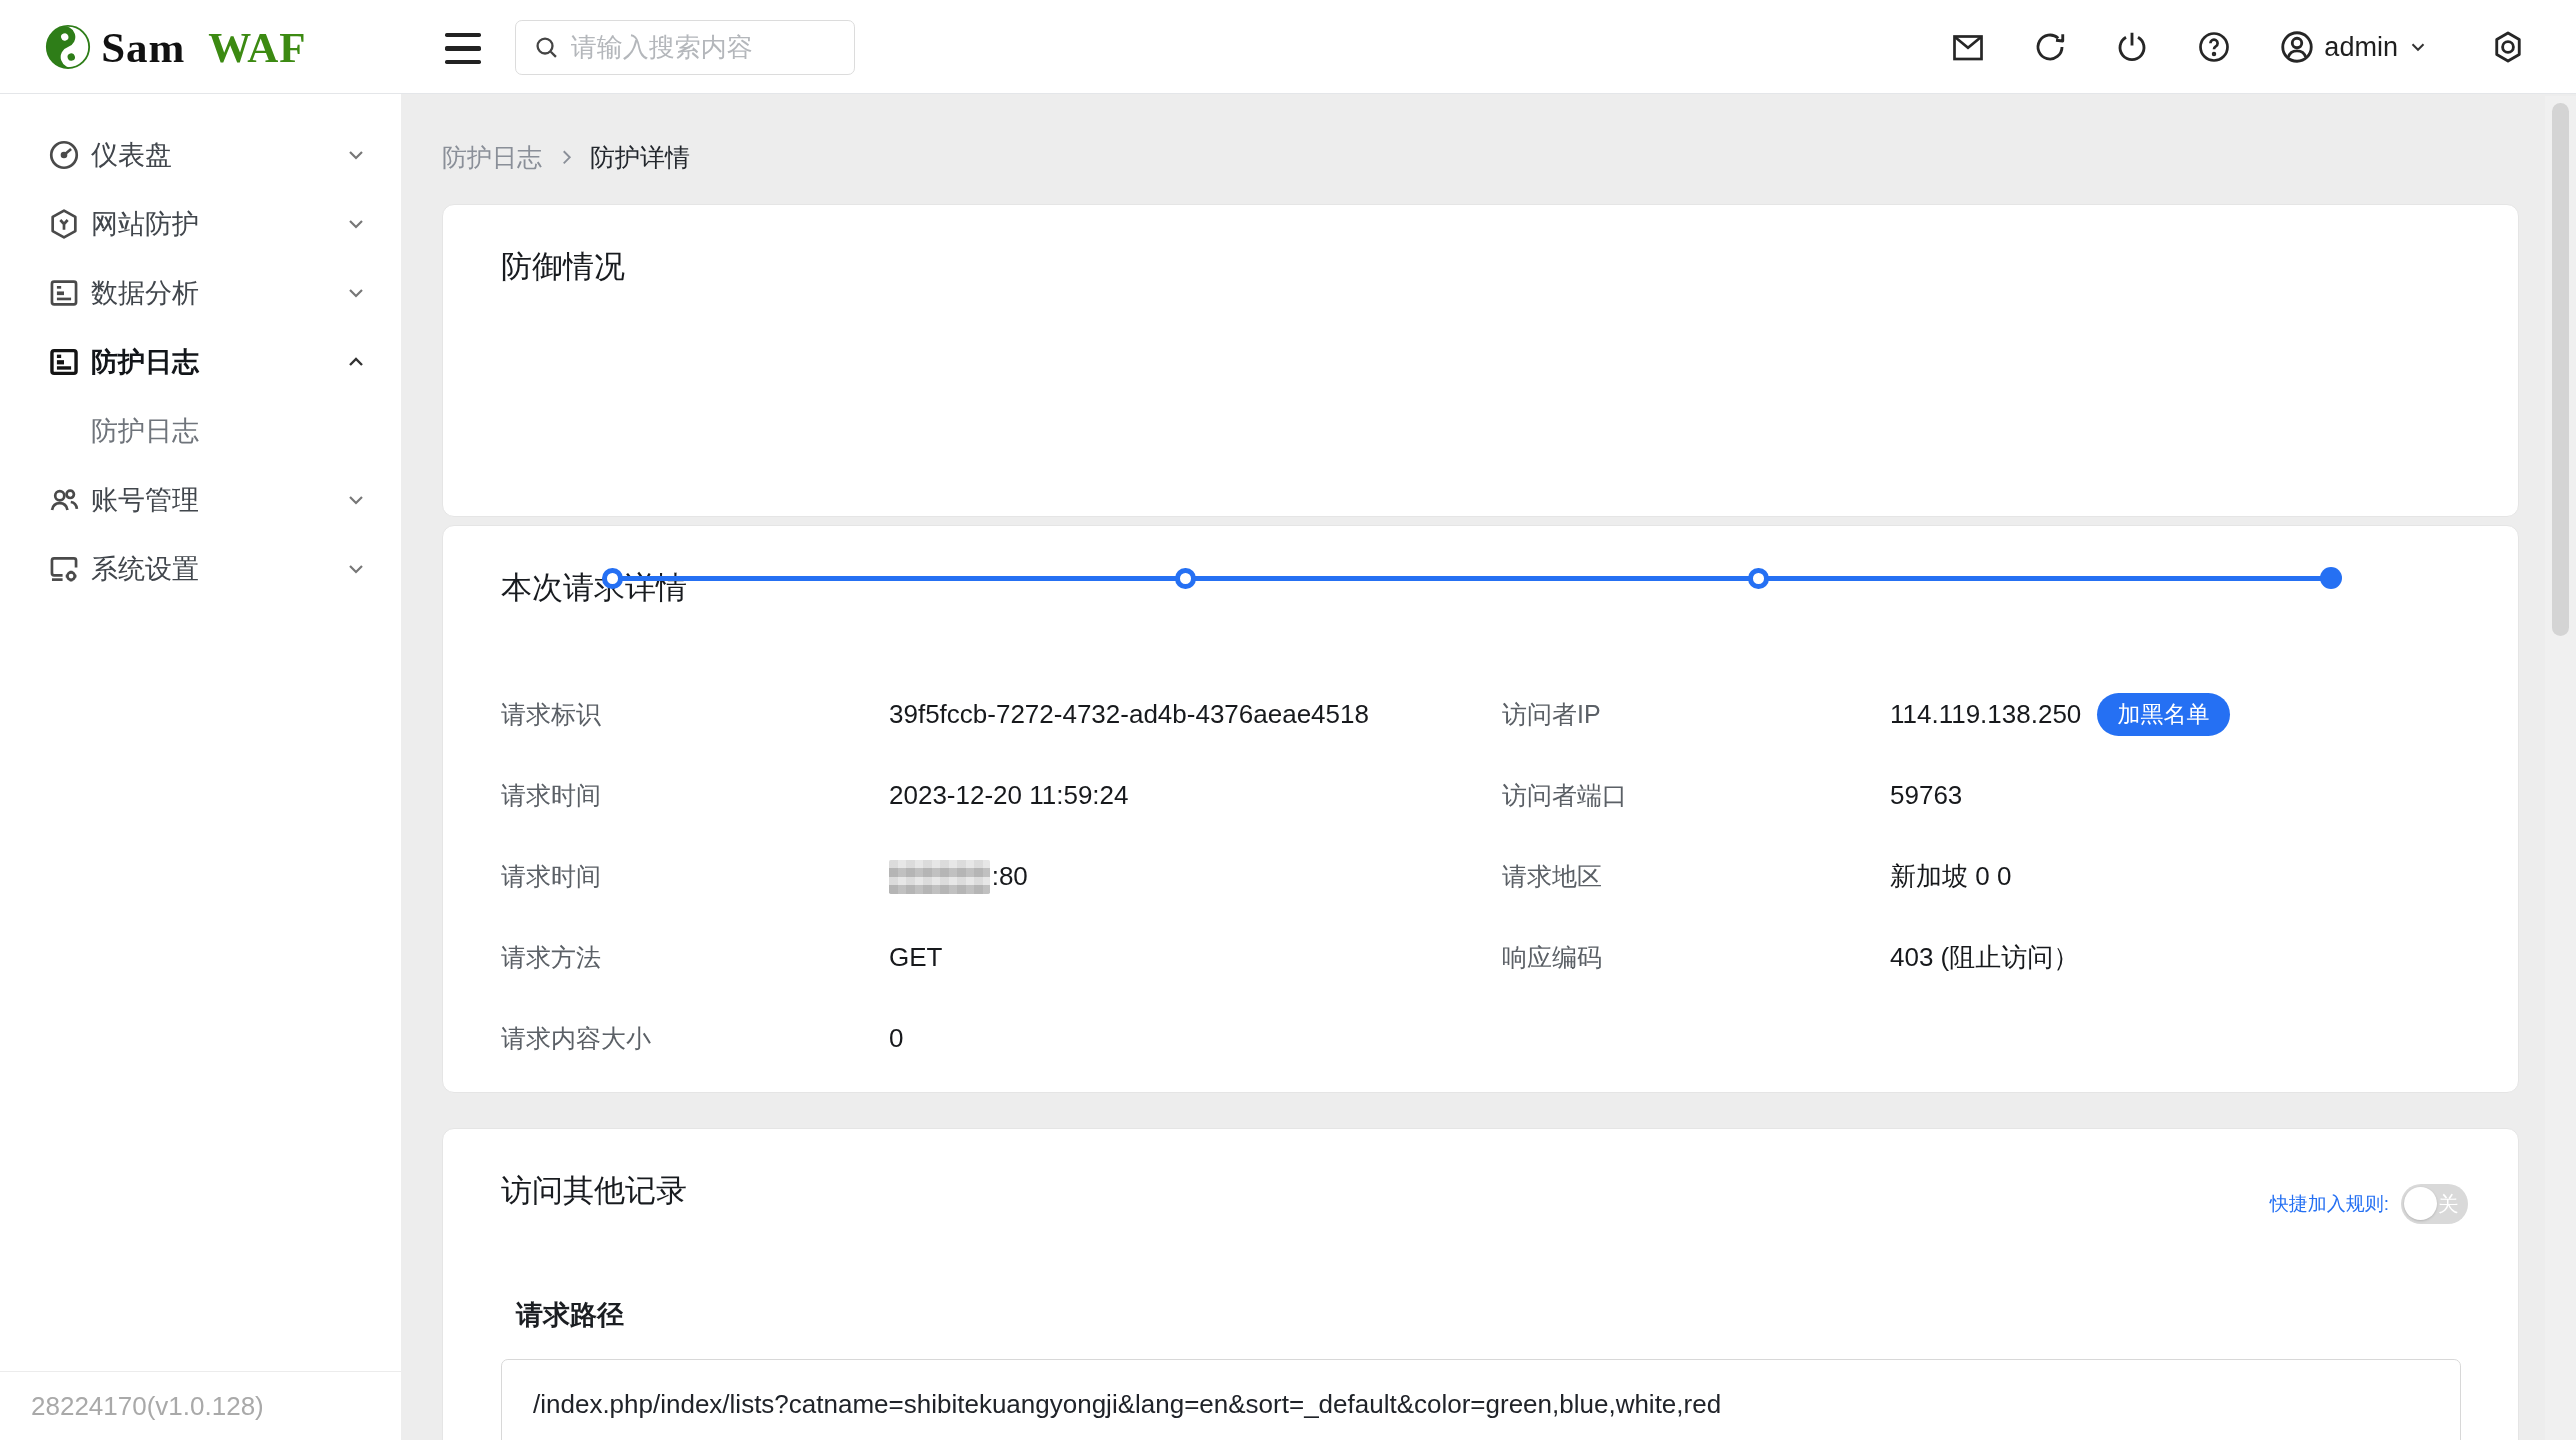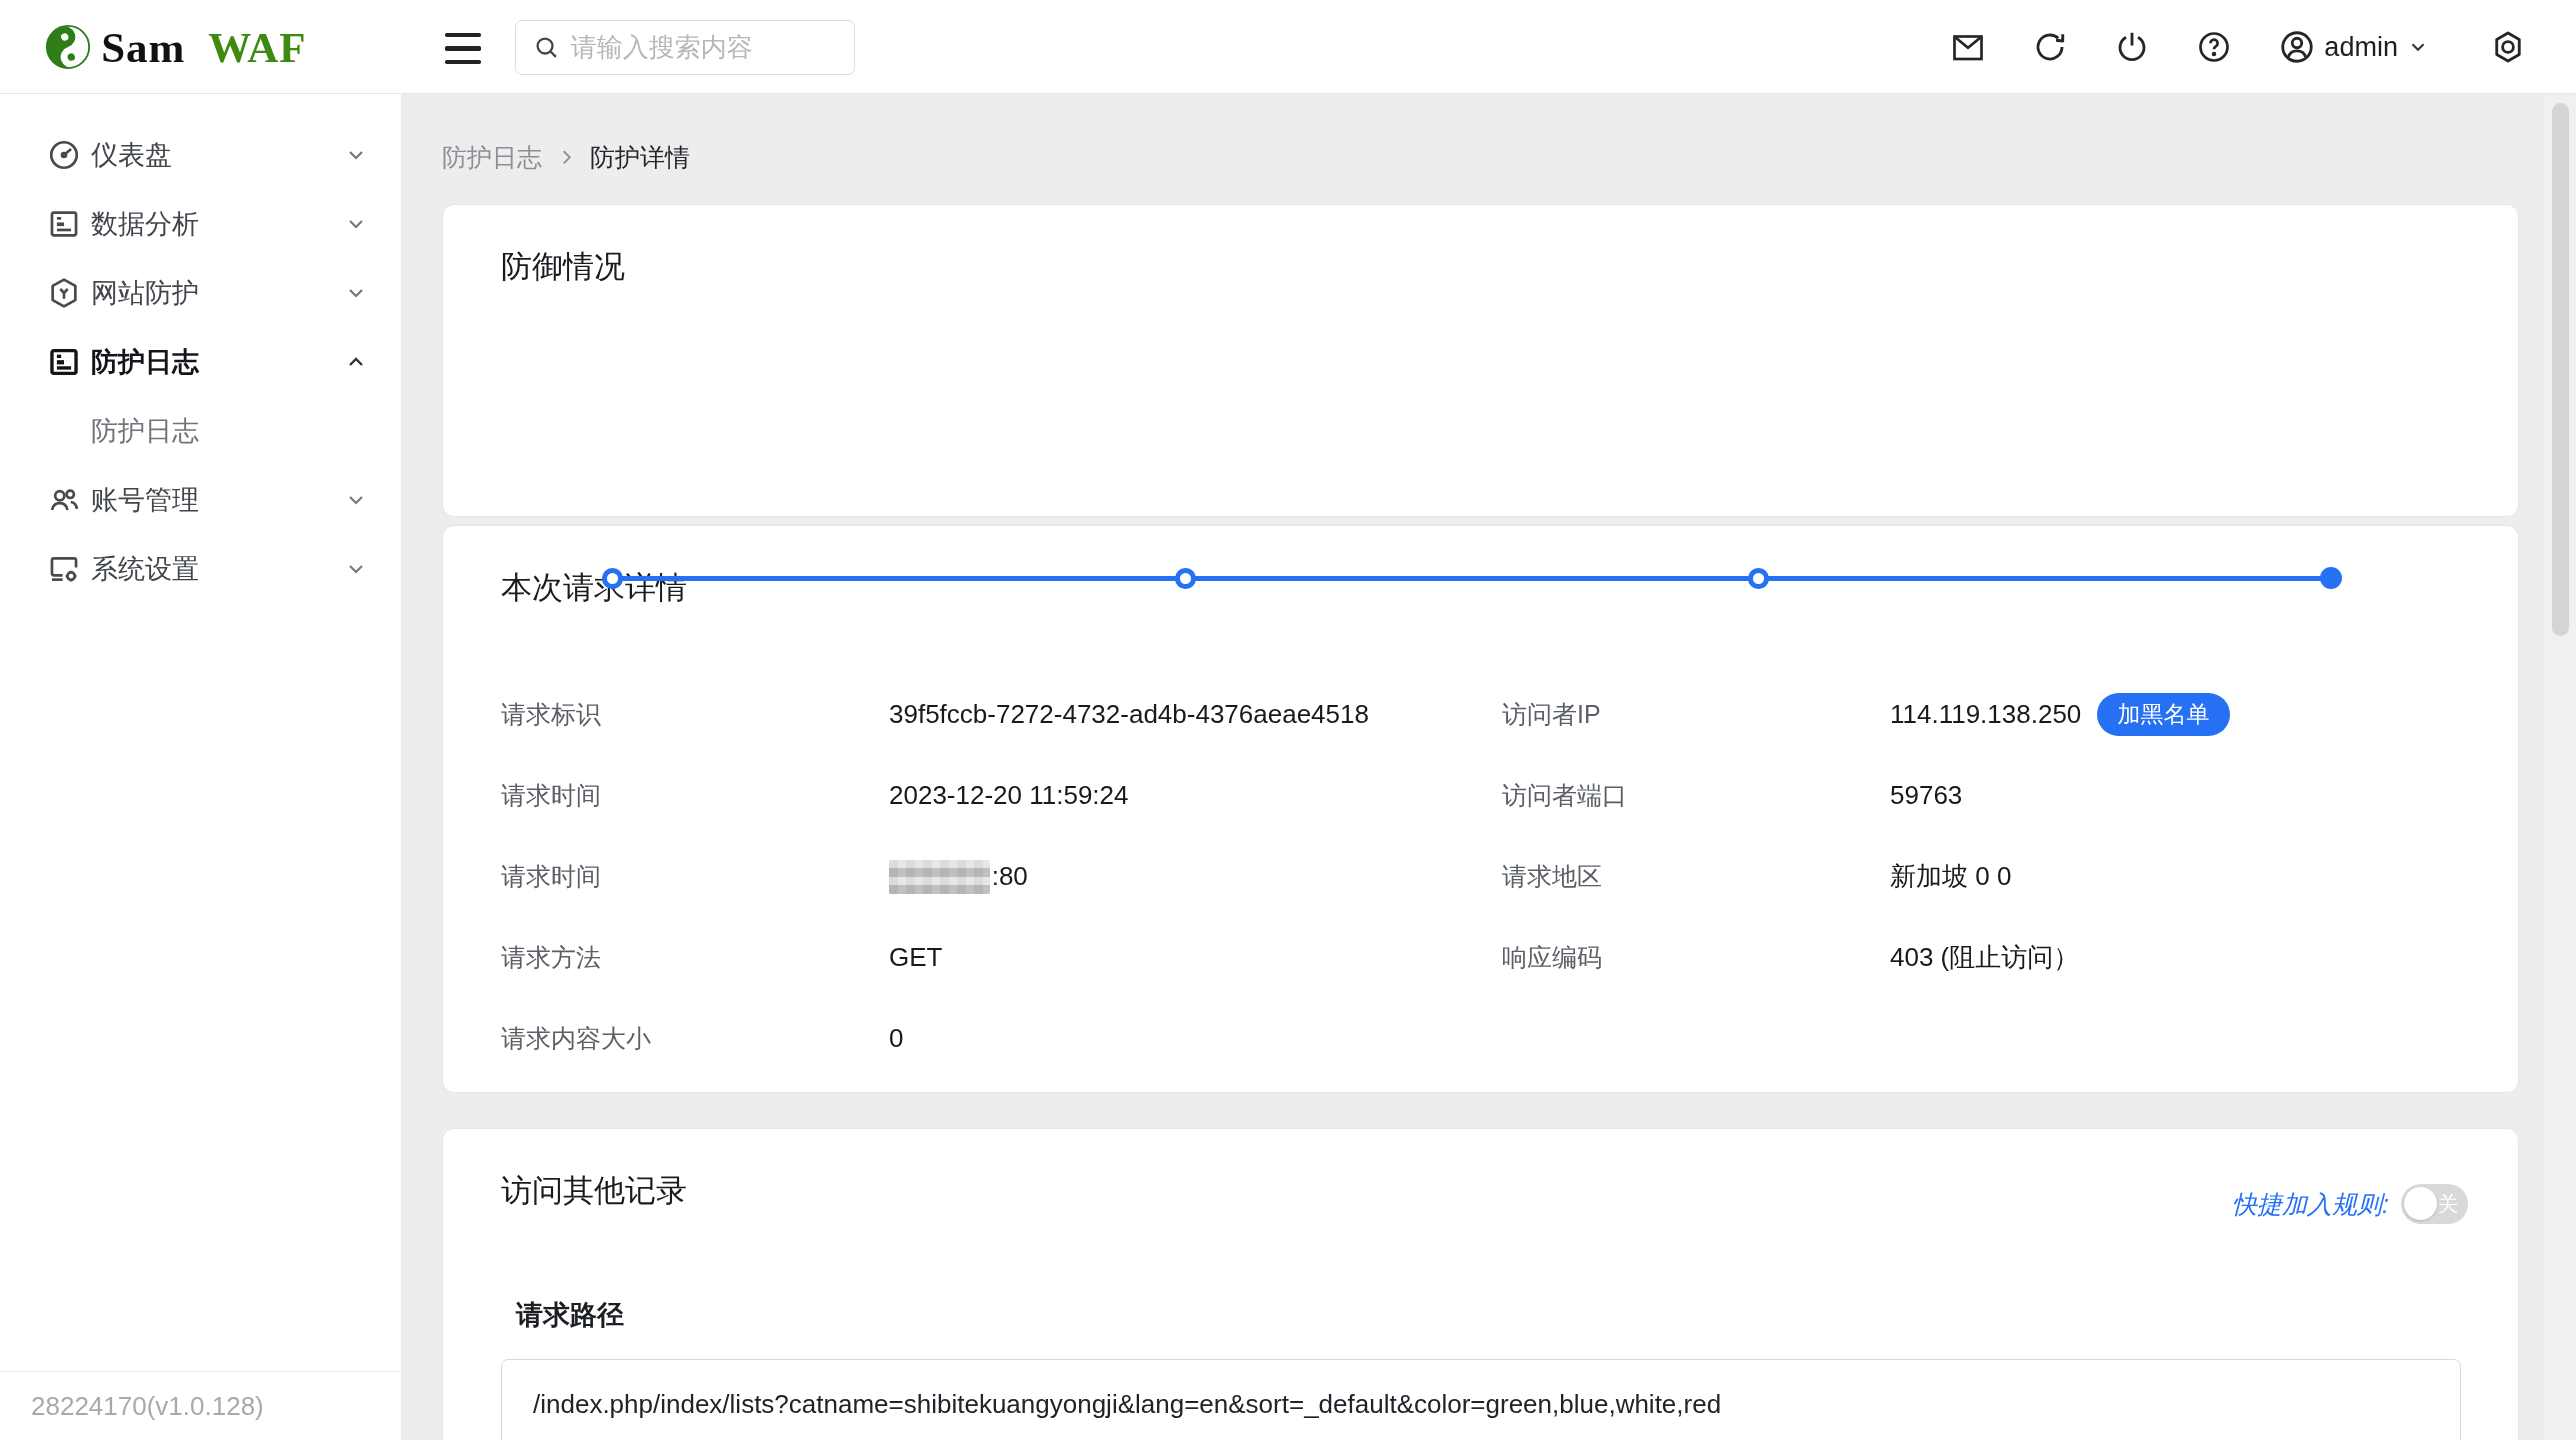--- a/index.html
+++ b/index.html
@@ -67,21 +67,21 @@
   .mosaic { display:inline-block; width:101px; height:34px; margin-right:1.7px; border-radius:1.7px;
     background-image:
       repeating-linear-gradient(0deg, rgba(160,160,160,.55) 0 8.6px, rgba(230,230,230,.55) 8.6px 17px),
       repeating-linear-gradient(90deg, #cfcfcf 0 8.6px, #e8e8e8 8.6px 17px); }
   .pill-btn { margin-left:15.5px; background:var(--accent); color:#fff; font-size:23px; border:none;
     border-radius:858px; padding:8.6px 20.6px; cursor:pointer; line-height:1.1; }
 
   
   .card-other { top:1128px; height:369px; overflow:hidden; }
   .quick-rule { position:absolute; right:50px; top:55px; display:flex; align-items:center; gap:12px; }
-  .quick-rule .qr-label { font-size:25px; color:var(--accent); cursor:pointer;font-style:italic; }
+  .quick-rule .qr-label { font-size:19px; color:var(--accent); cursor:pointer; }
   .toggle { position:relative; width:67px; height:40px; border-radius:20px; background:#d9d9d9; cursor:pointer; }
   .toggle .knob { position:absolute; left:3.4px; top:3.4px; width:33px; height:33px; border-radius:50%; background:#fff;
     box-shadow:0 0.9px 2.6px rgba(0,0,0,.18); }
   .toggle .state { position:absolute; right:9.4px; top:0; line-height:40px; font-size:20.6px; color:#fff; }
   .path-label { position:absolute; left:73px; top:168px; font-size:27px; font-weight:700; color:#1b1e22; }
   .path-box { position:absolute; left:58px; right:57px; top:230px; height:189px; border:1.7px solid #d8d8d8;
     border-radius:6.9px; background:#fff; padding:29px 31px; }
   .path-box .path-text { font-size:26px; color:#202329; }
 
   
@@ -190,42 +190,42 @@
         <span class="mi-chevron">
           <svg width="24" height="24" viewBox="0 0 24 24" fill="none" stroke="#777" stroke-width="2.2">
               <path d="M6 9 L12 15 L18 9"></path>
             </svg>
         </span>
       </div>
 
       <div class="menu-item">
         <span class="mi-icon">
           <svg width="34" height="34" viewBox="0 0 24 24" fill="none" stroke="#4a4a4a" stroke-width="1.9">
+            <path d="M12 2.6 L20 7 L20 17 L12 21.4 L4 17 L4 7 Z" stroke-linejoin="round"></path>
+            <path d="M12 16 L12 12 M12 12 L9.4 9.2 M12 12 L14.6 9.2"></path>
+          </svg>
+        </span>
+        <span class="mi-label">网站防护</span>
+        <span class="mi-chevron">
+          <svg width="24" height="24" viewBox="0 0 24 24" fill="none" stroke="#777" stroke-width="2.2">
+              <path d="M6 9 L12 15 L18 9"></path>
+            </svg>
+        </span>
+      </div>
+
+      <div class="menu-item">
+        <span class="mi-icon">
+          <svg width="34" height="34" viewBox="0 0 24 24" fill="none" stroke="#4a4a4a" stroke-width="1.9">
             <rect x="3.5" y="4" width="17" height="16" rx="1.5"></rect>
             <path d="M7 8 L10 8"></path>
               <path d="M7 12.2 L12 12.2" stroke-width="2.6"></path>
               <path d="M7 16.2 L17 16.2"></path>
           </svg>
         </span>
         <span class="mi-label">数据分析</span>
-        <span class="mi-chevron">
-          <svg width="24" height="24" viewBox="0 0 24 24" fill="none" stroke="#777" stroke-width="2.2">
-              <path d="M6 9 L12 15 L18 9"></path>
-            </svg>
-        </span>
-      </div>
-
-      <div class="menu-item">
-        <span class="mi-icon">
-          <svg width="34" height="34" viewBox="0 0 24 24" fill="none" stroke="#4a4a4a" stroke-width="1.9">
-            <path d="M12 2.6 L20 7 L20 17 L12 21.4 L4 17 L4 7 Z" stroke-linejoin="round"></path>
-            <path d="M12 16 L12 12 M12 12 L9.4 9.2 M12 12 L14.6 9.2"></path>
-          </svg>
-        </span>
-        <span class="mi-label">网站防护</span>
         <span class="mi-chevron">
           <svg width="24" height="24" viewBox="0 0 24 24" fill="none" stroke="#777" stroke-width="2.2">
               <path d="M6 9 L12 15 L18 9"></path>
             </svg>
         </span>
       </div>
 
       <div class="menu-item active">
         <span class="mi-icon">
           <svg width="34" height="34" viewBox="0 0 24 24" fill="none" stroke="#141414" stroke-width="2.4">

